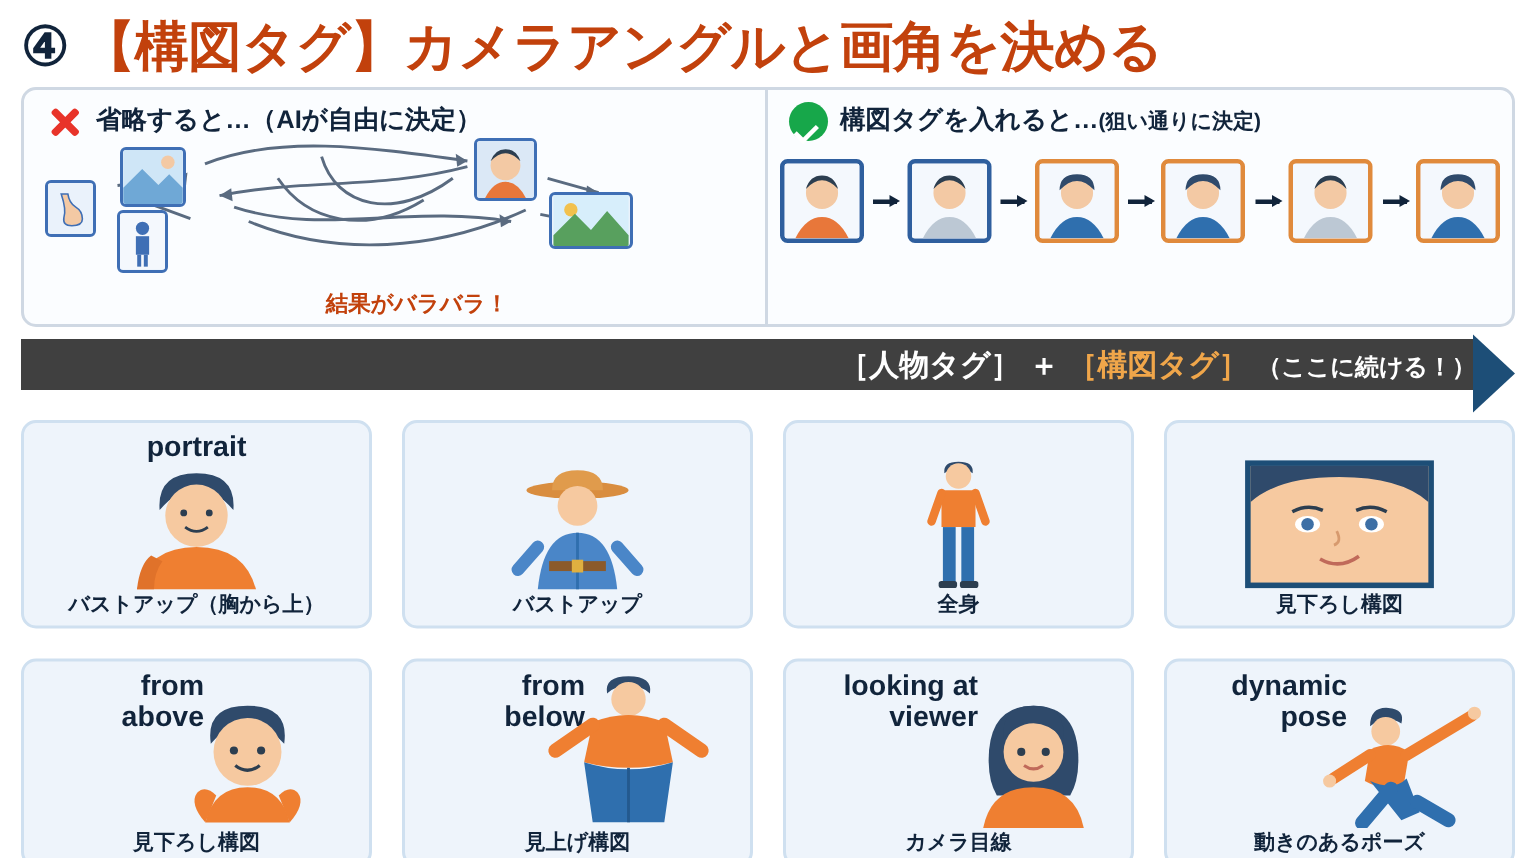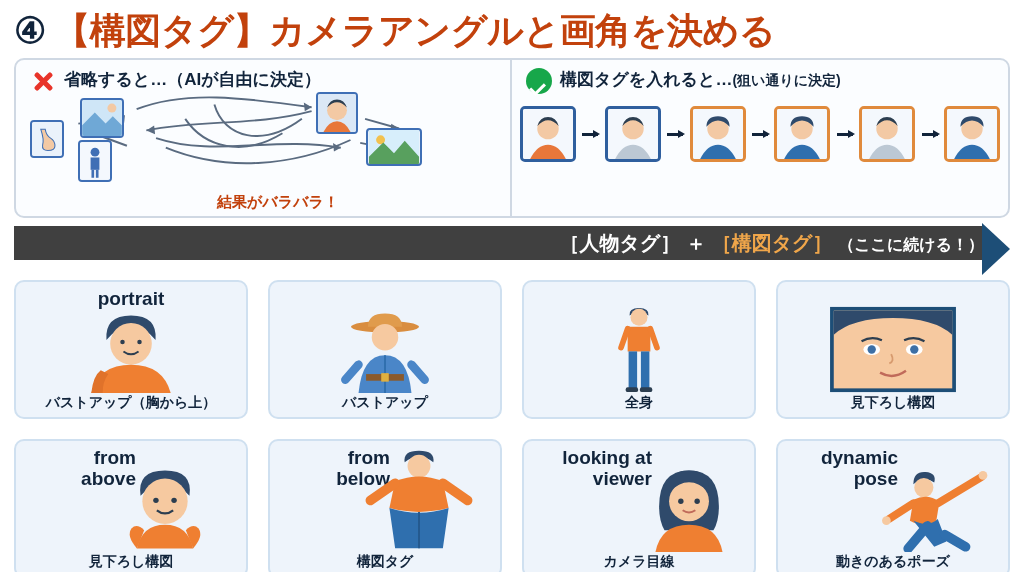--- a/index.html
+++ b/index.html
@@ -401,21 +401,21 @@
         <svg width="100%" height="100%" viewBox="0 0 150 110" preserveAspectRatio="xMidYMid meet">
           <path d="M60 16 q15 -12 30 0 q2 -12 -15 -12 q-17 0 -15 12z" fill="#2f4a6b"></path>
           <circle cx="75" cy="20" r="12" fill="#f6c9a0"></circle>
           <path d="M50 36 q25 -10 50 0 l6 28 q-31 8 -62 0z" fill="#ef7f31"></path>
           <path d="M50 38 l-26 18" stroke="#ef7f31" stroke-width="10" stroke-linecap="round"></path>
           <path d="M100 38 l26 18" stroke="#ef7f31" stroke-width="10" stroke-linecap="round"></path>
           <path d="M44 64 q31 10 62 0 l-6 42 h-50z" fill="#2f6fae"></path>
           <path d="M75 68 l0 38" stroke="#24598e" stroke-width="2"></path>
         </svg>
       </div>
-      <div class="card-jp">構図タグ</div>
+      <div class="card-jp">見上げ構図</div>
     </div>
 
     <div class="card">
       <div class="card-en left-al" style="white-space:pre-line; width:118px;">looking at
 viewer</div>
       <div class="art" style="left:auto; right:10px; width:110px;">
         <svg width="100%" height="100%" viewBox="0 0 110 96" preserveAspectRatio="xMidYMax meet">
           <path d="M22 46 q0 -40 33 -40 q33 0 33 40 q0 16 -6 26 l-54 0 q-6 -10 -6 -26z" fill="#2f4a6b"></path>
           <circle cx="55" cy="40" r="22" fill="#f6c9a0"></circle>
           <path d="M33 30 q22 -22 44 0 q2 -24 -22 -24 q-24 0 -22 24z" fill="#2f4a6b"></path>

